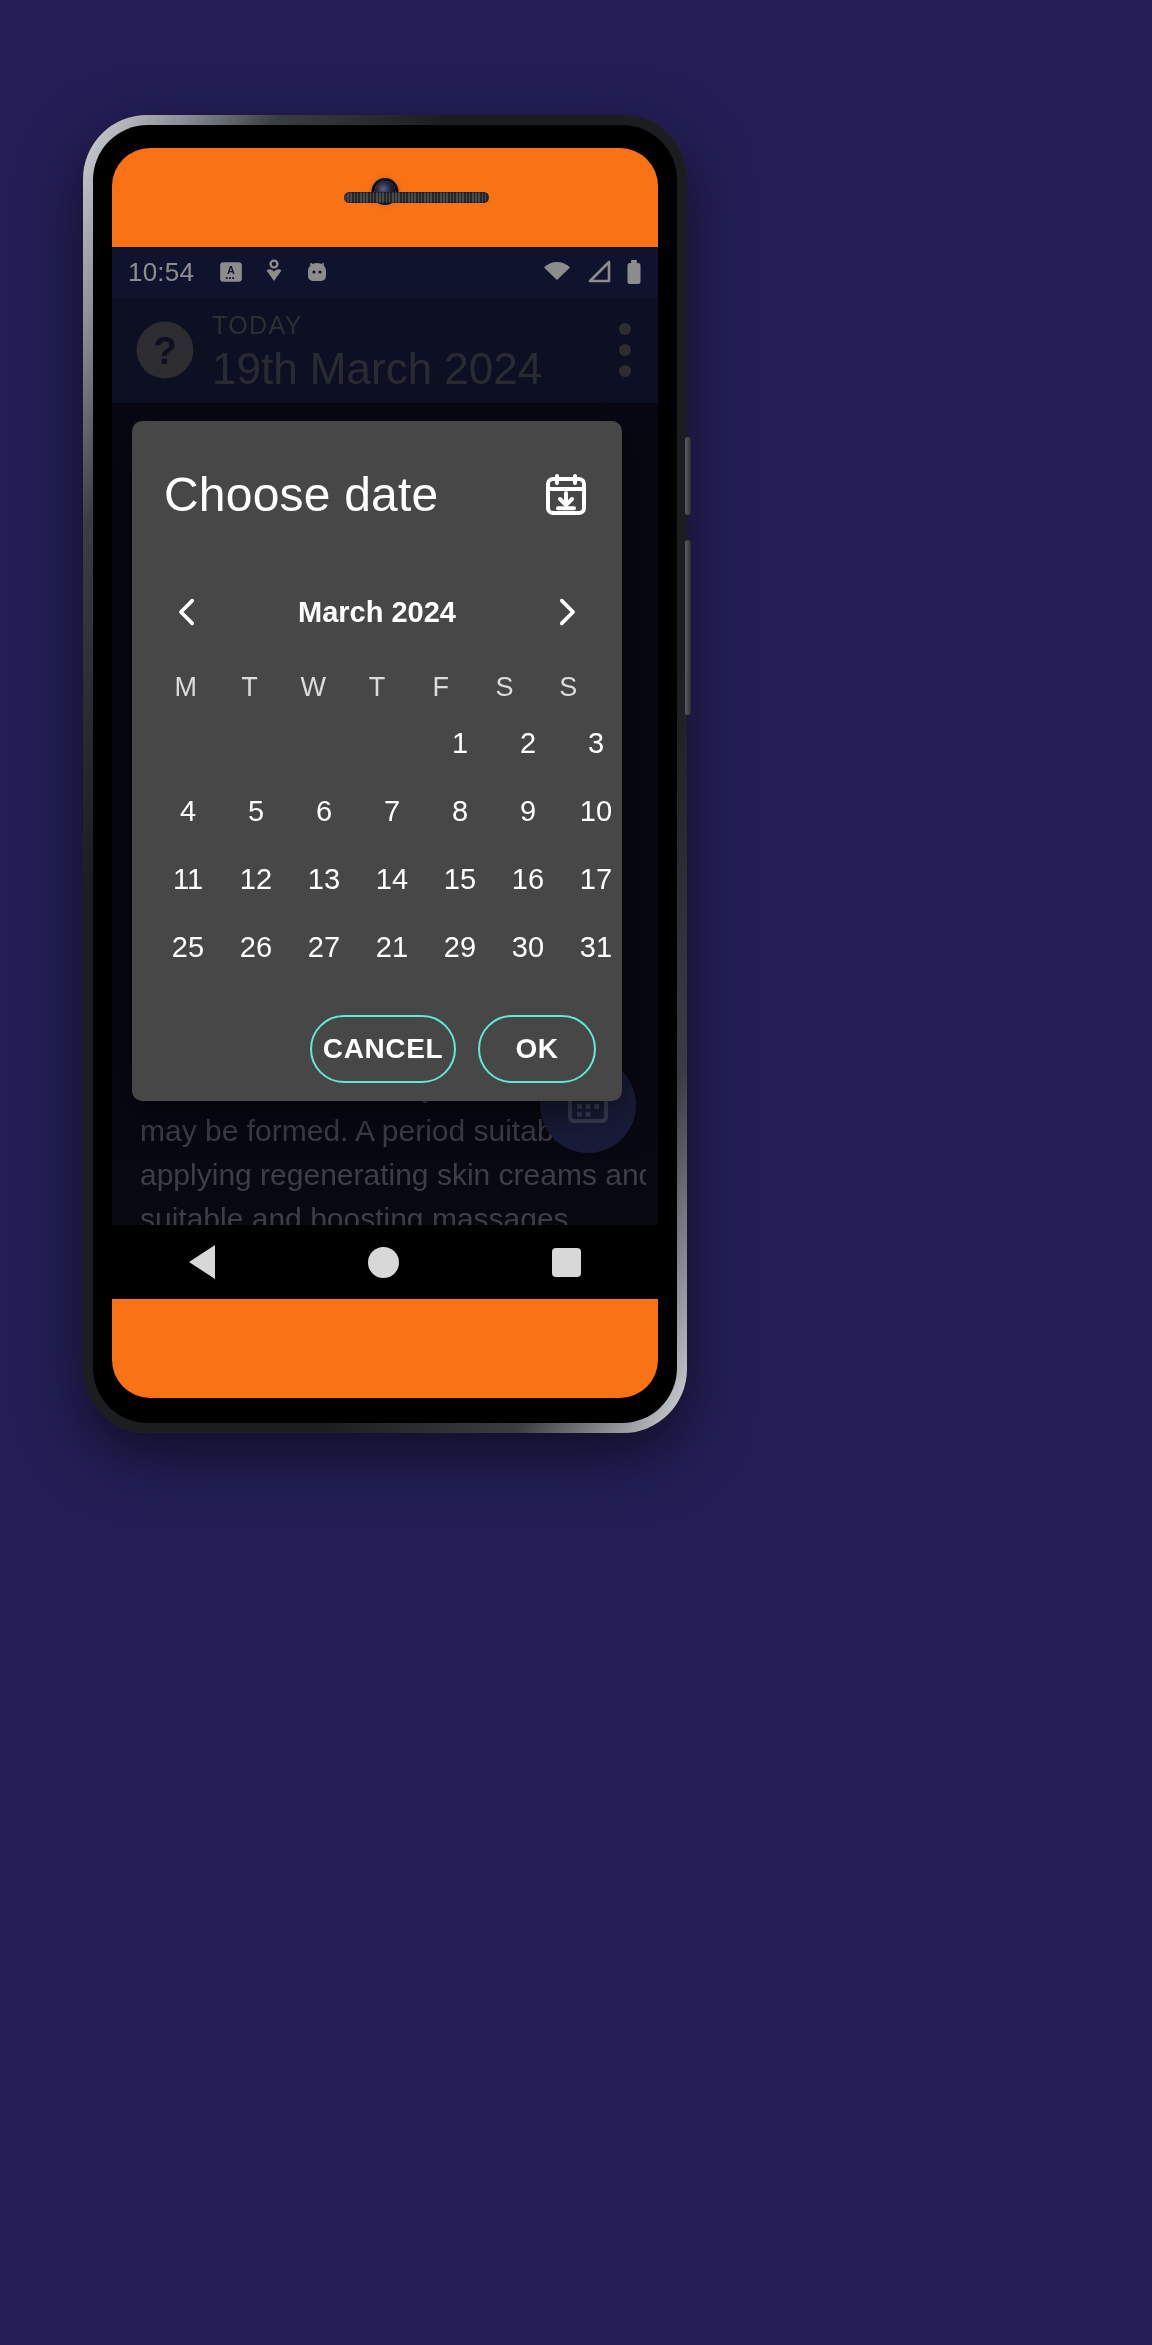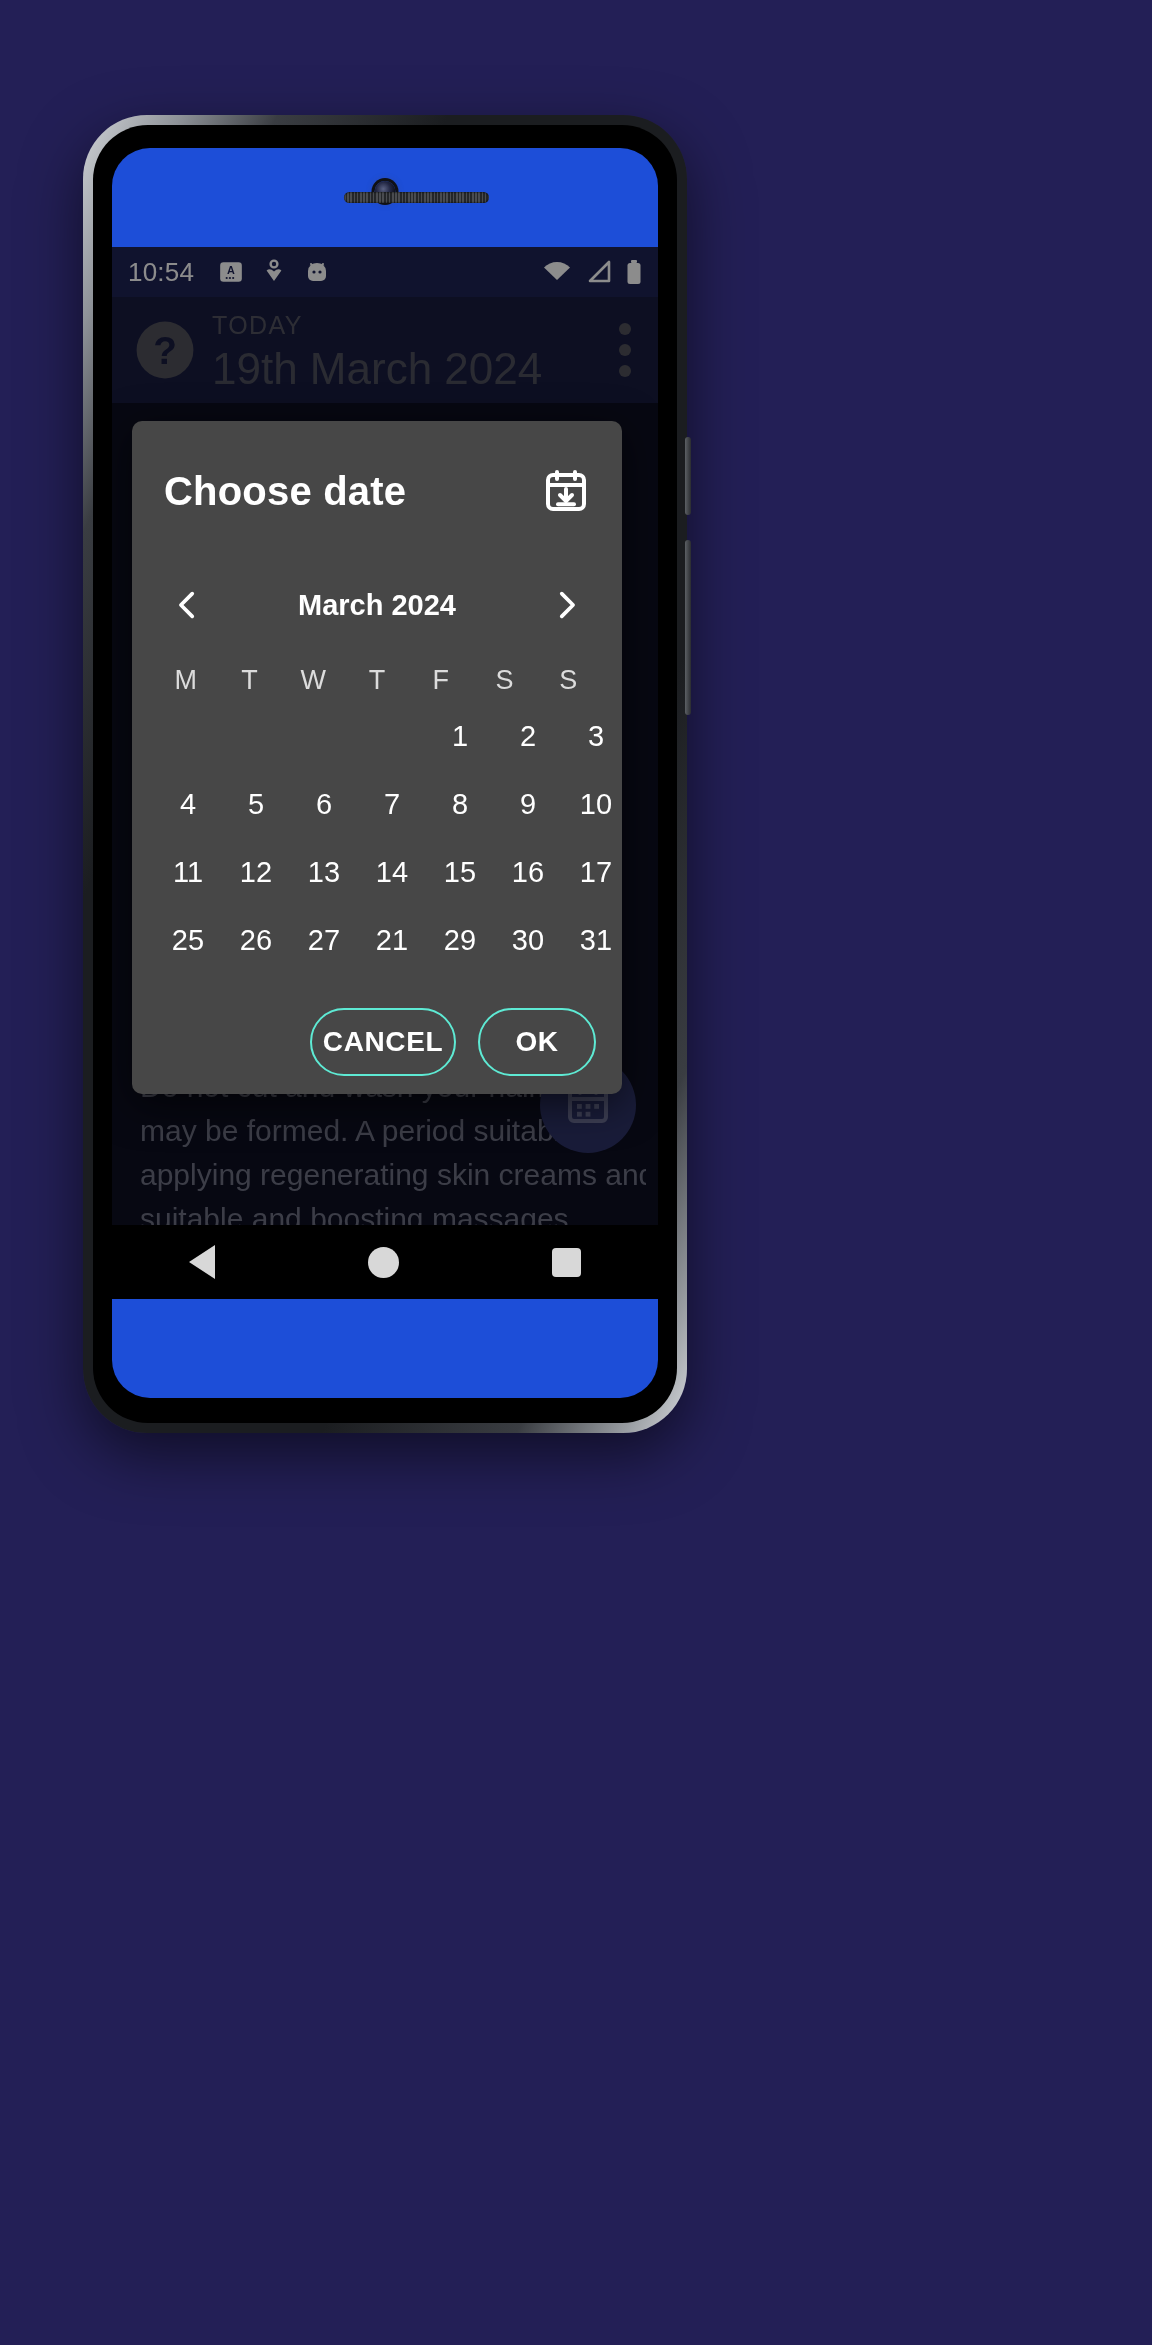--- a/index.html
+++ b/index.html
@@ -20,21 +20,21 @@
                                 #1b1d20 70%, #3a3d42 86%, #9a9ea3 95%, #d6d9dd 100%);
     box-shadow: 0 22px 60px rgba(0,0,0,.55);
   }
   .phone-inner {
     position: absolute; left: 10px; top: 10px; right: 10px; bottom: 10px;
     border-radius: 55px; background: #000;
   }
   .phone-screen {
     position: absolute; left: 19px; top: 23px;
     width: 546px; height: 1250px;
-    border-radius: 38px; background: #1d4ed8; overflow: hidden;
+    border-radius: 38px; background: #f97316; overflow: hidden;
   }
   .side-btn {
     position: absolute; right: -4px; width: 6px; border-radius: 3px;
     background: linear-gradient(90deg,#5c6065,#2a2c30);
   }
   .side-btn.b1 { top: 322px; height: 78px; }
   .side-btn.b2 { top: 425px; height: 175px; }
 
   .camera {
     position: absolute; left: 50%; transform: translateX(-50%);
@@ -109,21 +109,21 @@
   .dialog {
     position: absolute; left: 20px; top: 174px; width: 490px;
     background: #474747; border-radius: 10px;
     box-shadow: 0 10px 40px rgba(0,0,0,.6);
     padding: 0 0 18px;
   }
   .dlg-head {
     display: flex; align-items: center; justify-content: space-between;
     padding: 46px 32px 10px;
   }
-  .dlg-title { color: #fff; font-size: 40px; font-weight: 700; letter-spacing: .2px; }
+  .dlg-title { color: #fff; font-size: 48px; font-weight: 400; letter-spacing: .2px; }
   .dlg-head-icon { width: 48px; height: 48px; }
 
   .month-nav {
     display: flex; align-items: center; justify-content: space-between;
     padding: 58px 34px 0;
     gap: 15px;
   }
   .chev { width: 44px; height: 44px; display:flex; align-items:center; justify-content:center; }
   .month-label { color: #fff; font-size: 29px; font-weight: 700; }
 

